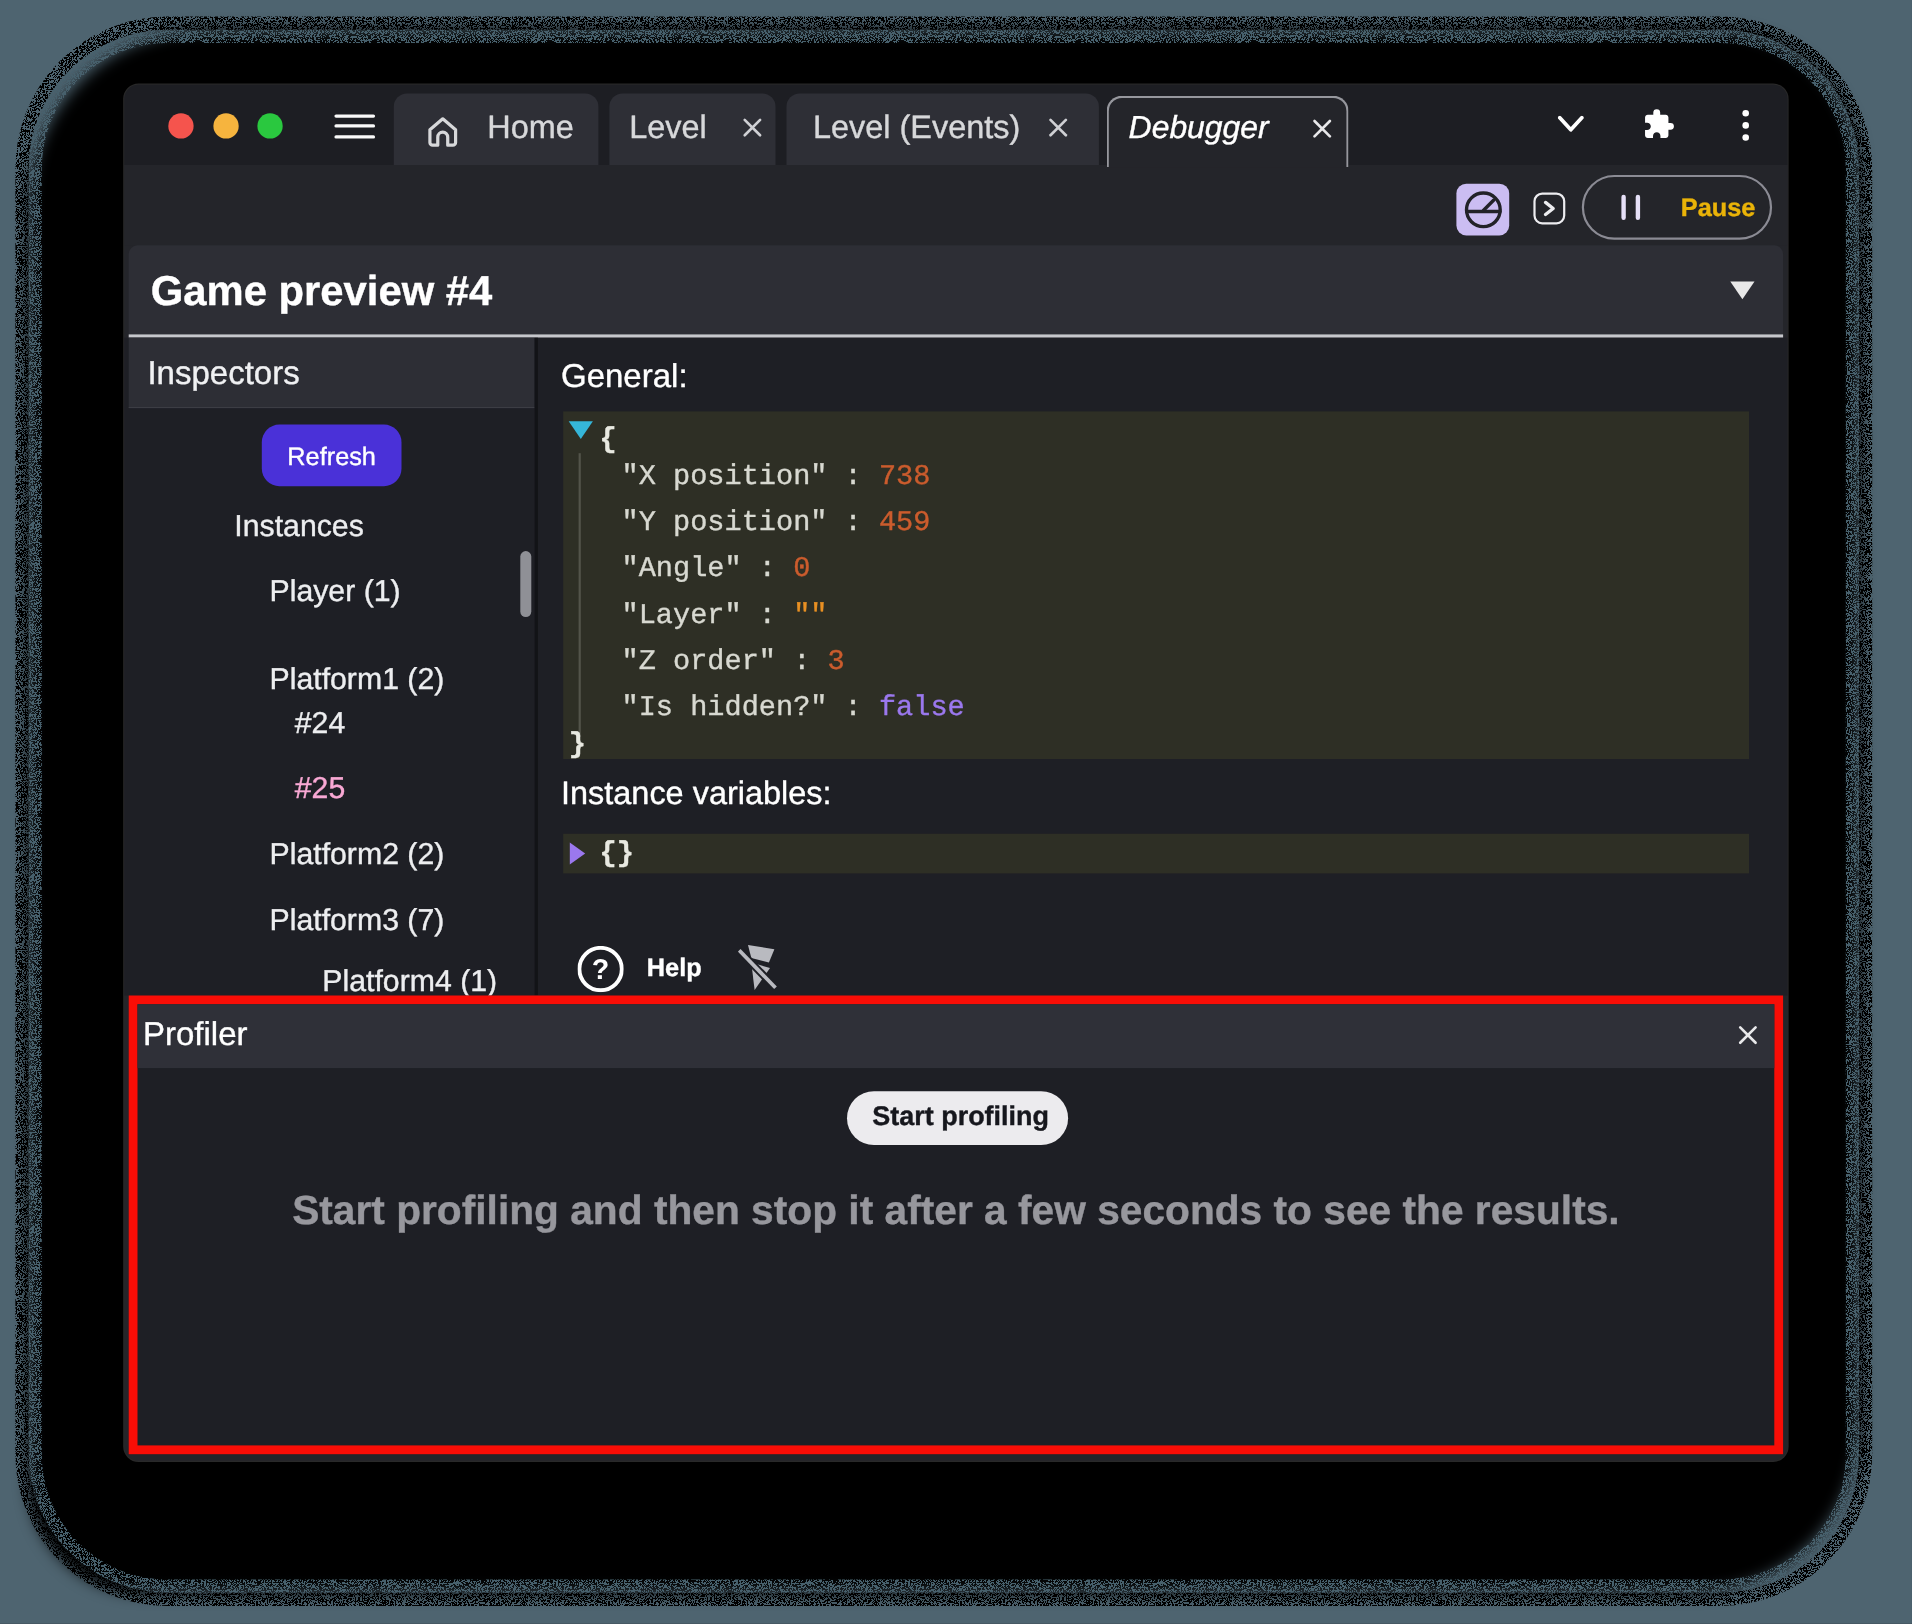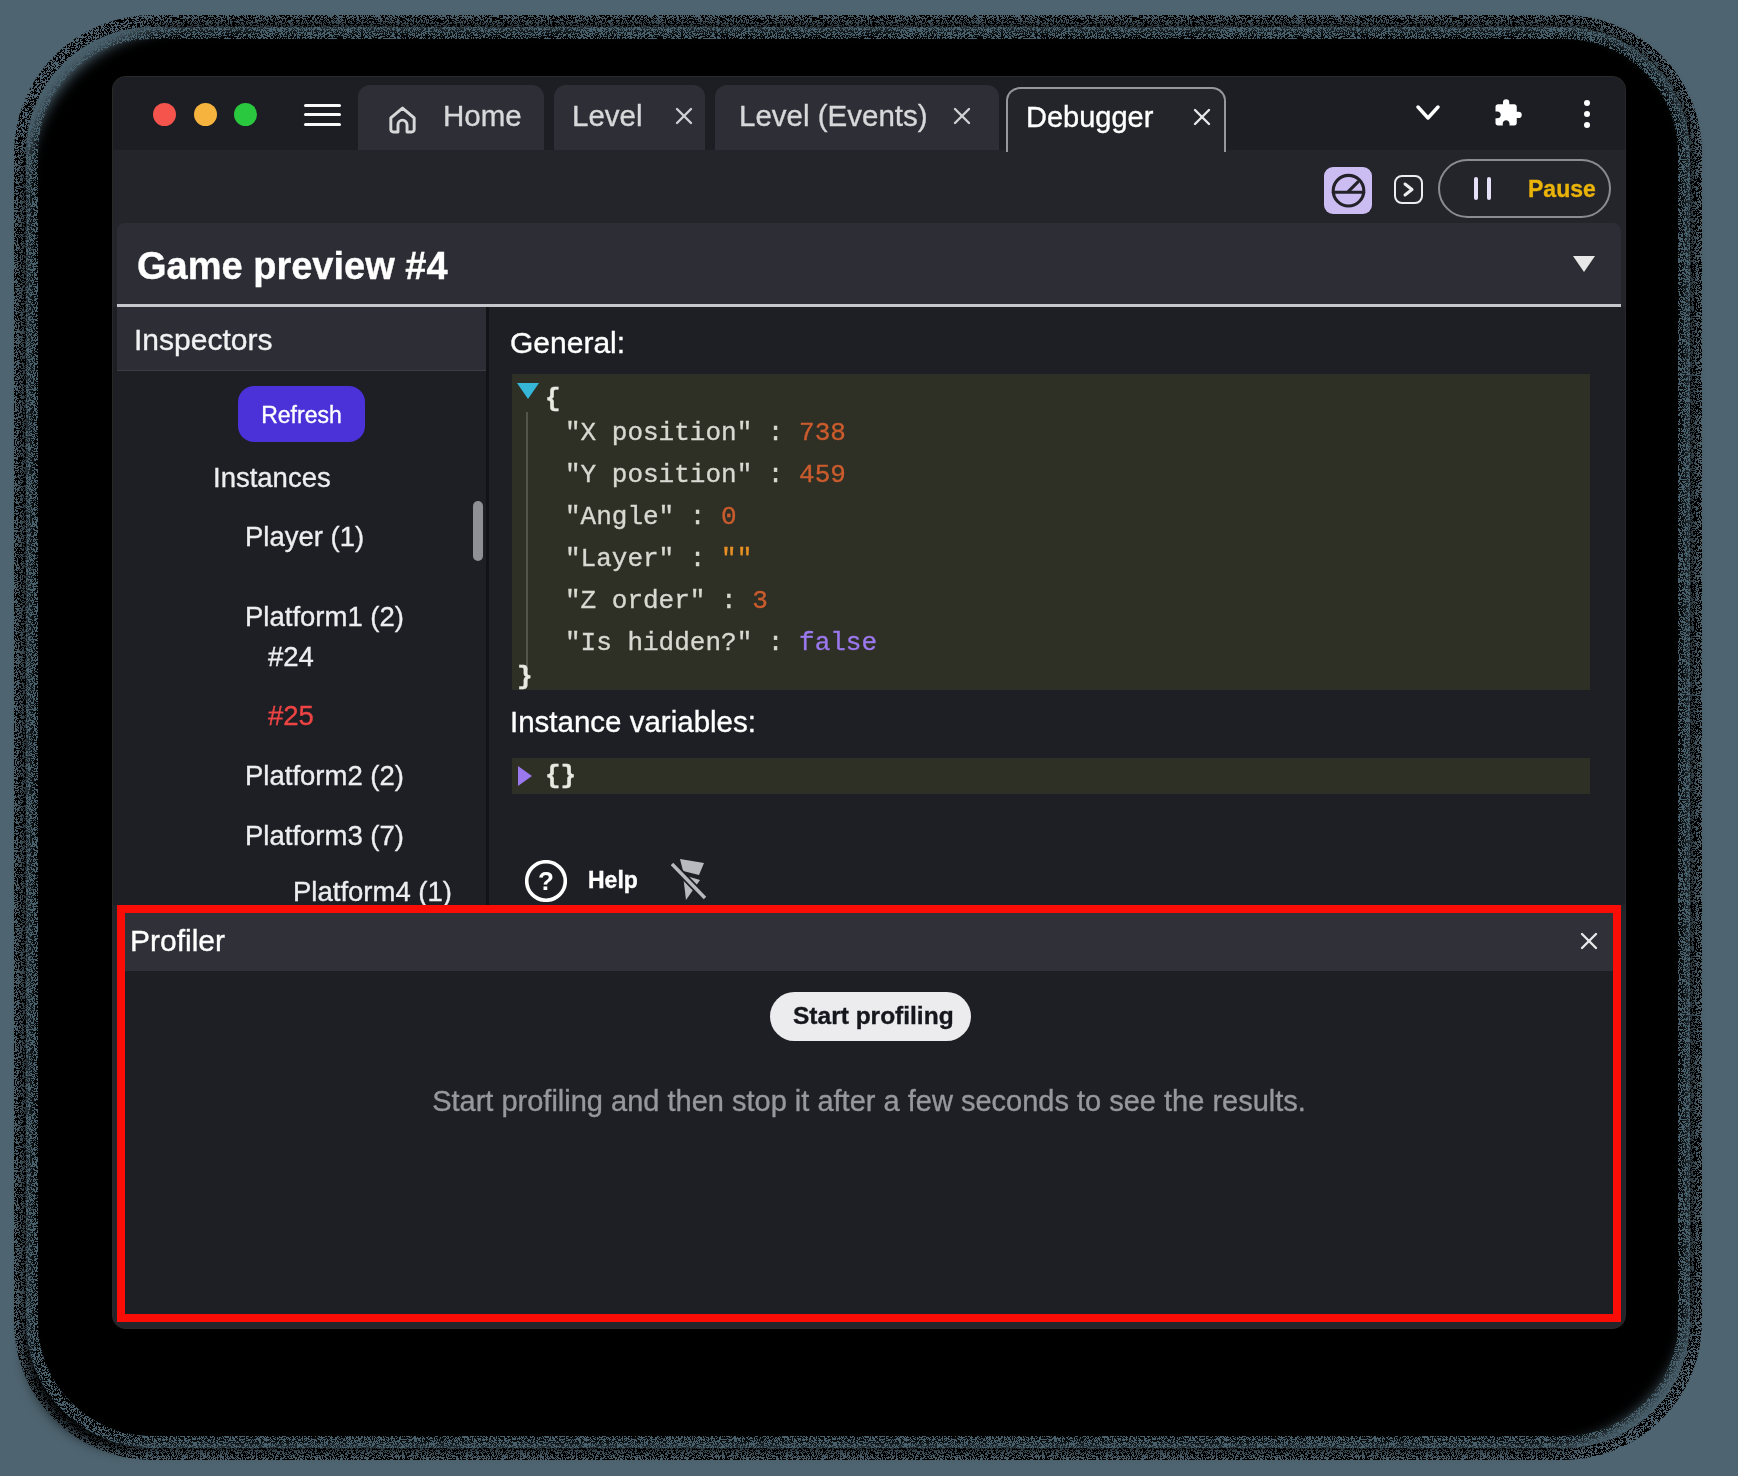--- a/index.html
+++ b/index.html
@@ -68,21 +68,21 @@
     </svg>
 
   <div class="tab" style="left:602px;width:284px;"></div>
   <div class="txt tabtxt" style="left:626px;top:39px;">Level (Events)</div>
   <svg class="abs" style="left:838px;top:28px;" width="22" height="22" viewBox="0 0 22 22" stroke="#cfd0d4" stroke-width="2.4" stroke-linecap="round">
       <line x1="4" y1="4" x2="18" y2="18"></line>
       <line x1="18" y1="4" x2="4" y2="18"></line>
     </svg>
 
   <div class="tab" style="left:893px;width:220px;height:65px;top:10px;background:#24252a;border:2px solid #96979d;border-bottom:none;border-radius:14px 14px 0 0;z-index:3;"></div>
-  <div class="txt" style="left:913px;top:40px;color:#ffffff;font-size:29px;z-index:4;">Debugger</div>
+  <div class="txt" style="left:913px;top:40px;color:#ffffff;font-size:29px;z-index:4;font-style:italic;">Debugger</div>
   <svg class="abs" style="left:1078px;top:29px;z-index:4;" width="22" height="22" viewBox="0 0 22 22" stroke="#e8e8ea" stroke-width="2.4" stroke-linecap="round">
       <line x1="4" y1="4" x2="18" y2="18"></line>
       <line x1="18" y1="4" x2="4" y2="18"></line>
     </svg>
 
   <svg class="abs" style="left:1303px;top:28px;" width="24" height="16" viewBox="0 0 24 16" fill="none" stroke="#ffffff" stroke-width="3.4" stroke-linecap="round" stroke-linejoin="round">
       <polyline points="2,2 12,13 22,2"></polyline>
     </svg>
   <svg class="abs" style="left:1380px;top:21px;" width="30" height="30" viewBox="0 0 24 24" fill="#ffffff">
       <path d="M20.5 11H19V7c0-1.1-.9-2-2-2h-4V3.5a2.5 2.5 0 0 0-5 0V5H4c-1.1 0-1.99.9-1.99 2v3.8H3.5c1.49 0 2.7 1.21 2.7 2.7s-1.21 2.7-2.7 2.7H2V20c0 1.1.9 2 2 2h3.8v-1.5c0-1.49 1.21-2.7 2.7-2.7 1.49 0 2.7 1.21 2.7 2.7V22H17c1.1 0 2-.9 2-2v-4h1.5a2.5 2.5 0 0 0 0-5z"></path>
@@ -115,21 +115,21 @@
 
   <div class="abs" style="left:4px;top:229.5px;width:369px;height:64.5px;background:#2d2e35;border-bottom:1px solid #3c3d44;"></div>
   <div class="txt" style="left:21px;top:263px;color:#f0f1f3;font-size:30px;">Inspectors</div>
   <div class="abs" style="left:373px;top:229.5px;width:3px;height:598.5px;background:#121317;"></div>
   <div class="abs" style="left:125px;top:309px;width:127px;height:56px;border-radius:16px;background:#4a31d8;"></div>
   <div class="txt" style="left:125px;top:338px;width:127px;text-align:center;color:#ffffff;font-size:23px;font-weight:normal;">Refresh</div>
   <div class="txt" style="left:100px;top:400.5px;color:#edeef0;font-size:27.5px;">Instances</div>
   <div class="txt" style="left:132px;top:459.5px;color:#edeef0;font-size:27.5px;">Player (1)</div>
   <div class="txt" style="left:132px;top:540px;color:#edeef0;font-size:27.5px;">Platform1 (2)</div>
   <div class="txt" style="left:155px;top:580px;color:#edeef0;font-size:27.5px;">#24</div>
-  <div class="txt" style="left:155px;top:639px;color:#ef4444;font-size:27.5px;">#25</div>
+  <div class="txt" style="left:155px;top:639px;color:#f9a8d4;font-size:27.5px;">#25</div>
   <div class="txt" style="left:132px;top:699px;color:#edeef0;font-size:27.5px;">Platform2 (2)</div>
   <div class="txt" style="left:132px;top:758.5px;color:#edeef0;font-size:27.5px;">Platform3 (7)</div>
   <div class="txt" style="left:132px;top:815px;color:#edeef0;font-size:27.5px;margin-left:48px;">Platform4 (1)</div>
   <div class="abs" style="left:360px;top:424px;width:10px;height:60px;border-radius:5px;background:#8f9096;"></div>
 
   <div class="txt" style="left:397px;top:266px;color:#ffffff;font-size:30px;">General:</div>
   <div class="abs" style="left:399px;top:297px;width:1078px;height:316px;background:#2e2f25;">
     <div class="abs" style="left:5px;top:9px;width:0;height:0;border-left:11px solid transparent;border-right:11px solid transparent;border-top:16px solid #35b6d9;"></div>
     <div class="abs" style="left:14px;top:38px;width:2px;height:258px;background:#53544a;"></div>
     <div class="txt mono" style="left:33px;top:25px;font-size:26px;font-weight:bold;color:#e8e9e1;">{</div>
@@ -160,14 +160,14 @@
 
   <div class="abs" style="left:4px;top:828px;width:1504px;height:417px;border:8px solid #f90d06;background:#1e1f25;z-index:5;"></div>
   <div class="abs" style="left:12px;top:836px;width:1488px;height:58px;background:#2f3038;z-index:6;"></div>
   <div class="txt" style="left:17px;top:864px;color:#ffffff;font-size:30px;z-index:7;">Profiler</div>
   <svg class="abs" style="left:1464px;top:852px;z-index:7;" width="24" height="24" viewBox="0 0 24 24" stroke="#e8e8ea" stroke-width="2.4" stroke-linecap="round">
       <line x1="5" y1="5" x2="19" y2="19"></line>
       <line x1="19" y1="5" x2="5" y2="19"></line>
     </svg>
   <div class="abs" style="left:657px;top:915px;width:201px;height:49px;border-radius:25px;background:#ecebee;z-index:6;"></div>
   <div class="txt" style="left:680px;top:939px;color:#16171d;font-size:24.5px;font-weight:bold;z-index:7;">Start profiling</div>
-  <div class="txt" style="left:4px;top:1024px;width:1504px;text-align:center;color:#97979d;font-size:29px;z-index:6;">Start profiling and then stop it after a few seconds to see the results.</div>
+  <div class="txt" style="left:4px;top:1024px;width:1504px;text-align:center;color:#97979d;font-size:37px;z-index:6;font-weight:bold;">Start profiling and then stop it after a few seconds to see the results.</div>
 </div>
 
 </body></html>

